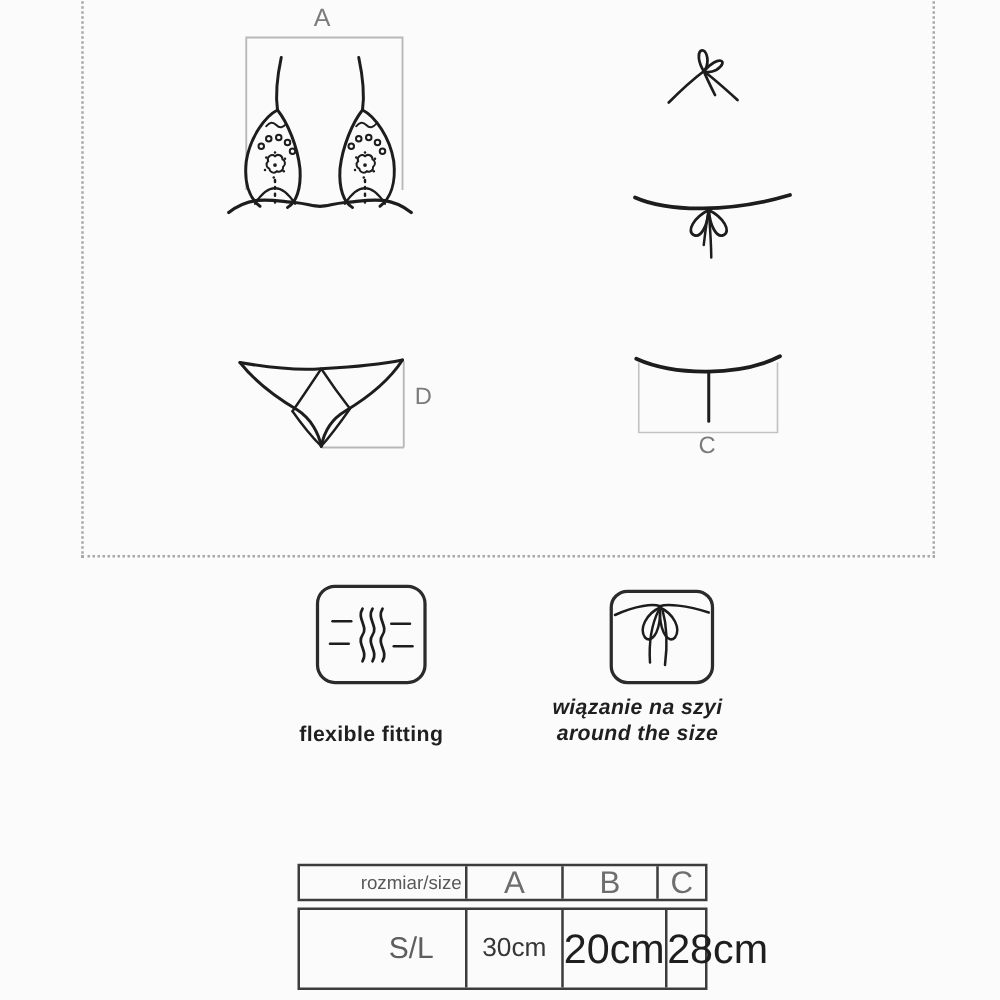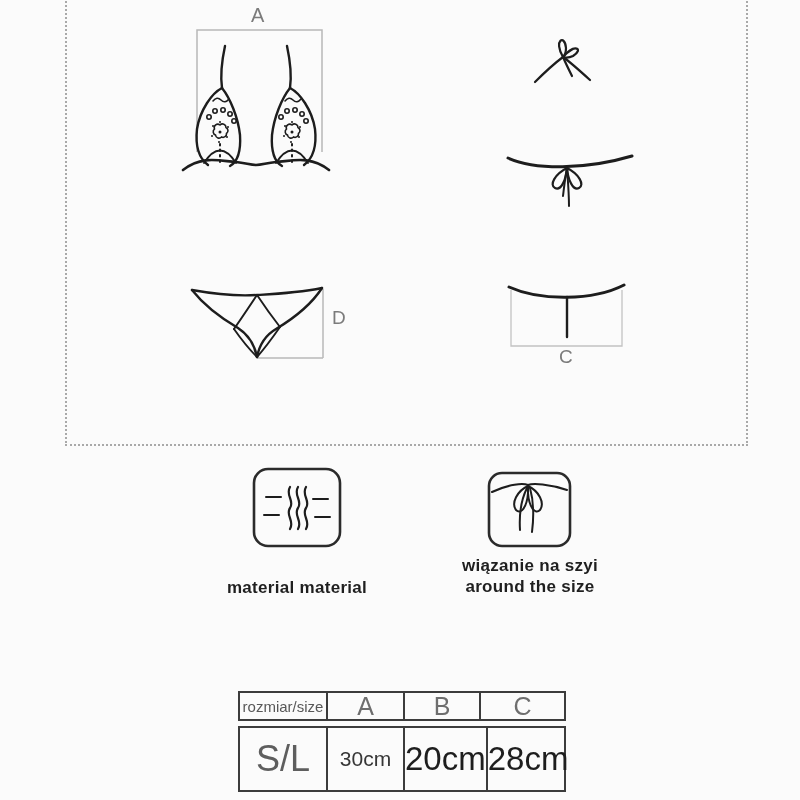--- a/index.html
+++ b/index.html
@@ -30,27 +30,27 @@
     display:flex;box-sizing:border-box;border:2px solid #3c3c3c;
     background:transparent;align-items:stretch;
   }
   .t-head{height:30px;}
   .t-body{height:66px;margin-top:5px;}
   .t-cell{
     display:flex;align-items:center;justify-content:center;
     box-sizing:border-box;
   }
   .t-cell + .t-cell{border-left:2px solid #3c3c3c;}
-  .c0{flex:0 0 86px;}
+  .c0{flex:0 0 86px;margin-left:46px;}
   .c1{flex:0 0 77px;}
   .c2{flex:0 0 76px;}
   .c3{flex:1 1 auto;}
   .t-head .c0{font-size:15px;color:#585858;}
   .t-head .c1,.t-head .c2,.t-head .c3{font-size:25px;color:#6e6e6e;}
-  .t-body .c0{font-size:36px;color:#5e5e5e;}
+  .t-body .c0{font-size:24px;color:#5e5e5e;}
   .t-body .c1{font-size:21px;color:#373737;}
   .t-body .c2,.t-body .c3{font-size:33px;color:#1e1e1e;}
   svg{display:block;}
 </style>
 </head>
 <body>
 
 <div class="abs panel"></div>
 
 <div class="abs measure-label" style="left:246px;top:3px;width:24px;">A</div>
@@ -168,35 +168,35 @@
     <g stroke-width="2">
       <path d="M14,30 H29"></path>
       <path d="M12,48 H27"></path>
       <path d="M61,32 H76"></path>
       <path d="M63,50 H78"></path>
     </g>
   </g>
 </svg>
 
 <div class="abs caption" style="left:197px;top:577px;">
-  <div>material material</div>
+  <div>flexible fitting</div>
 </div>
 
 <svg class="abs" style="left:487px;top:471px;" width="85" height="77" viewBox="0 0 85 77">
   <rect x="2" y="2" width="81" height="73" rx="13" fill="none" stroke="#2b2b2b" stroke-width="2.6"></rect>
   <g stroke="#1d1d1d" stroke-width="2" fill="none" stroke-linecap="round">
     <path d="M5,21 C22,13 36,12 41,14 C46,12 62,13 80,19"></path>
     <path d="M41,15 C30,20 24,32 29,39 C34,44 40,36 41,22 Z"></path>
     <path d="M41,15 C52,20 58,32 53,39 C48,44 42,36 41,22 Z"></path>
     <path d="M40,17 C34,29 32,43 33,59"></path>
     <path d="M43,17 C47,31 47,45 45,61"></path>
   </g>
 </svg>
 
-<div class="abs caption" style="left:430px;top:555px;">
+<div class="abs caption" style="left:410px;top:555px;font-style:italic;">
   <div>wiązanie na szyi</div>
   <div>around the size</div>
 </div>
 
 <div class="abs size-table">
   <div class="t-row t-head">
     <div class="t-cell c0">rozmiar/size</div>
     <div class="t-cell c1">A</div>
     <div class="t-cell c2">B</div>
     <div class="t-cell c3">C</div>

